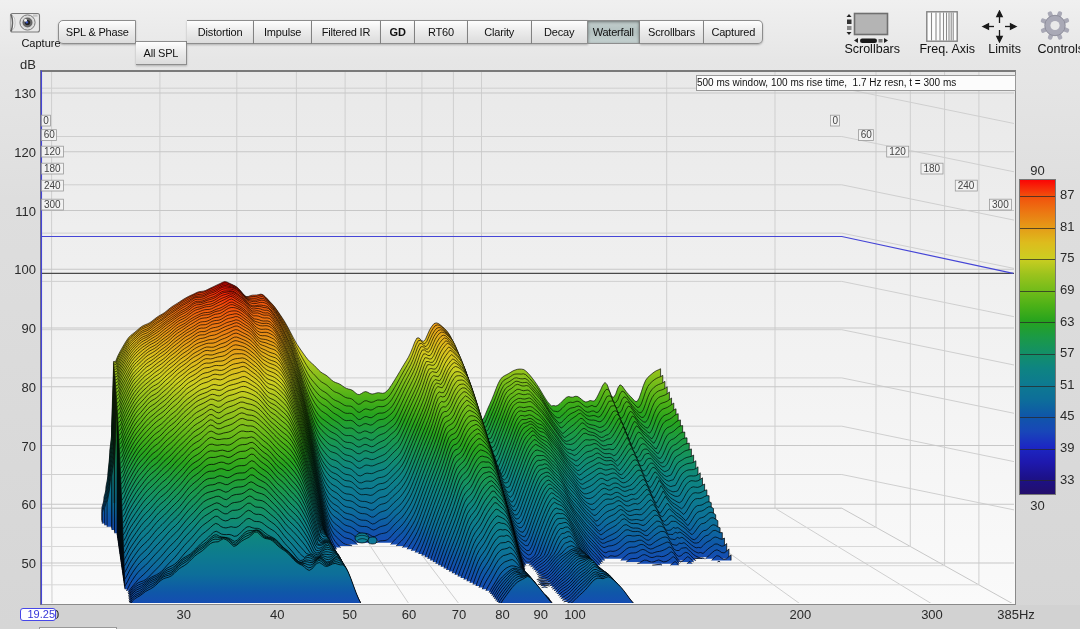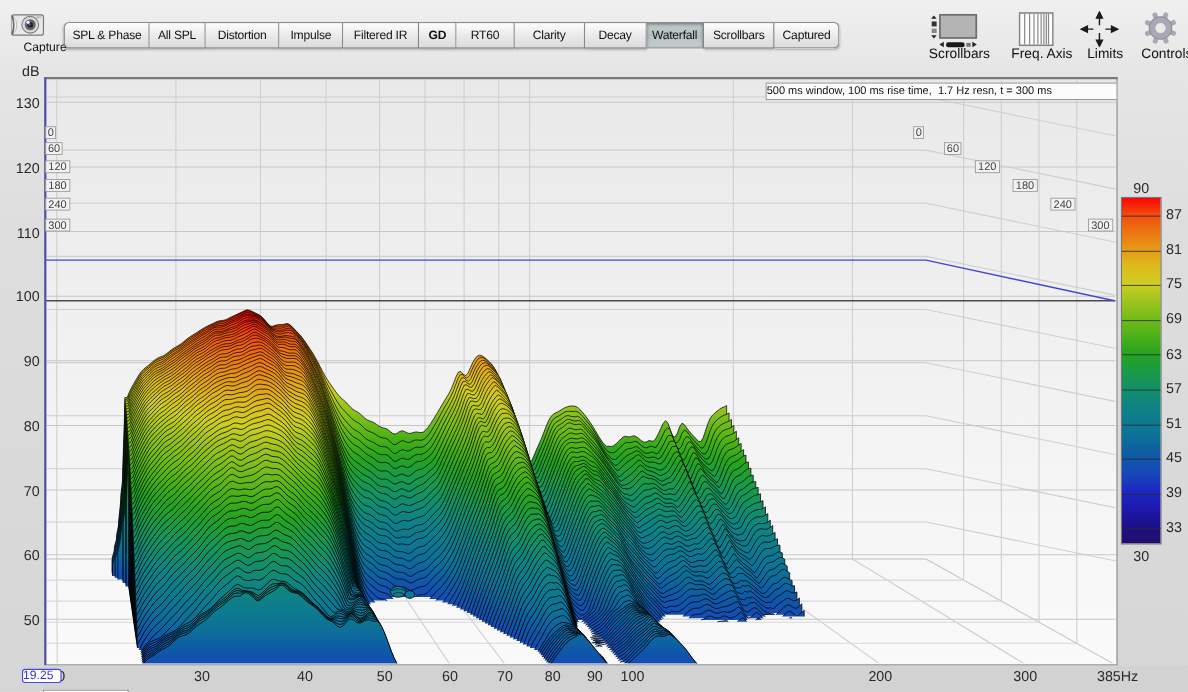--- a/index.html
+++ b/index.html
@@ -17,21 +17,21 @@
     <path d="M3.2 4.5 Q5.8 12.8 3.2 21" fill="none" stroke="#666" stroke-width="1.6"></path>
     <rect x="25" y="4.5" width="4.5" height="2.2" fill="#c4c4c4"></rect>
     <circle cx="19.5" cy="12.5" r="7.6" fill="#dcdcdc" stroke="#7a7a7a"></circle>
     <circle cx="19.5" cy="12.5" r="5" fill="#666"></circle>
     <circle cx="19.5" cy="12.5" r="2.6" fill="#222"></circle>
     <circle cx="18.9" cy="12.3" r="1.2" fill="#3a55c0"></circle>
     <circle cx="17.5" cy="10.3" r="1.5" fill="#f2f2f2"></circle>
     </svg>
 <div class="cap">Capture</div>
 <div class="tab" style="left:58.4px;width:77.7px;border-radius:5px 0 0 5px;border-left:1px solid #8d8d8d;">SPL &amp; Phase</div>
-<div class="tab" style="left:136.1px;width:50.7px;">All SPL</div>
+<div class="tab" style="left:136.1px;width:50.7px;margin-top:21px;">All SPL</div>
 <div class="tab" style="left:186.8px;width:67.6px;">Distortion</div>
 <div class="tab" style="left:254.4px;width:57.4px;text-align:center;">Impulse</div>
 <div class="tab" style="left:311.8px;width:69.3px;">Filtered IR</div>
 <div class="tab" style="left:381.1px;width:34.1px;font-weight:bold;">GD</div>
 <div class="tab" style="left:415.2px;width:52.4px;">RT60</div>
 <div class="tab" style="left:467.6px;width:64.2px;">Clarity</div>
 <div class="tab" style="left:531.8px;width:55.8px;">Decay</div>
 <div class="tab sel" style="left:587.6px;width:52.3px;">Waterfall</div>
 <div class="tab" style="left:639.9px;width:64.3px;">Scrollbars</div>
 <div class="tab" style="left:704.2px;width:59.2px;border-radius:0 5px 5px 0;">Captured</div>
@@ -338,13 +338,13 @@
 <div class="cbl" style="top:471.5px">33</div>
 <div class="cbl" style="top:439.9px">39</div>
 <div class="cbl" style="top:408.3px">45</div>
 <div class="cbl" style="top:376.7px">51</div>
 <div class="cbl" style="top:345.1px">57</div>
 <div class="cbl" style="top:313.5px">63</div>
 <div class="cbl" style="top:281.9px">69</div>
 <div class="cbl" style="top:250.3px">75</div>
 <div class="cbl" style="top:218.7px">81</div>
 <div class="cbl" style="top:187.1px">87</div>
-<div style="position:absolute;left:20px;top:608px;width:36px;height:13px;background:#fff;border:1.5px solid #4747e8;border-radius:3px;color:#3535d8;font-size:11px;text-align:left;line-height:10px">19.25</div>
+<div style="position:absolute;left:20px;top:608px;width:36px;height:13px;background:#fff;border:1.5px solid #4747e8;border-radius:3px;color:#3535d8;font-size:11px;text-align:right;line-height:10px">19.25</div>
 <div style="position:absolute;left:39px;top:627px;width:78px;height:2px;background:#fff;border:1px solid #999;border-bottom:none"></div>
 </body></html>

